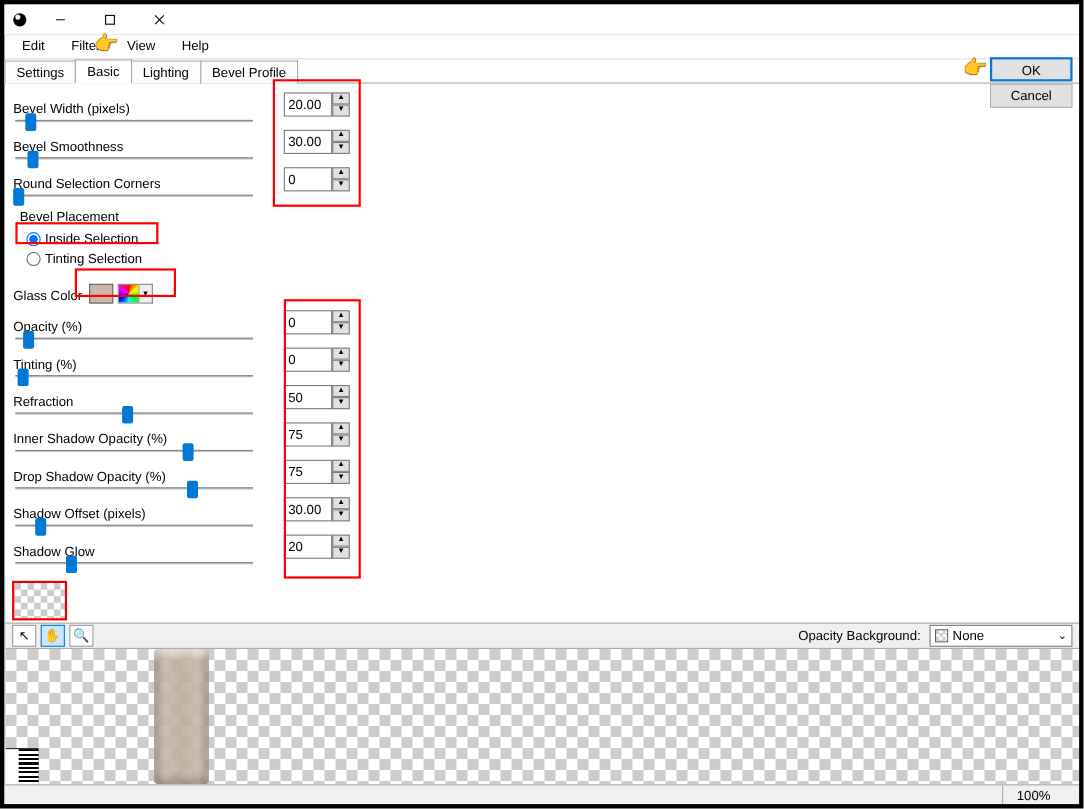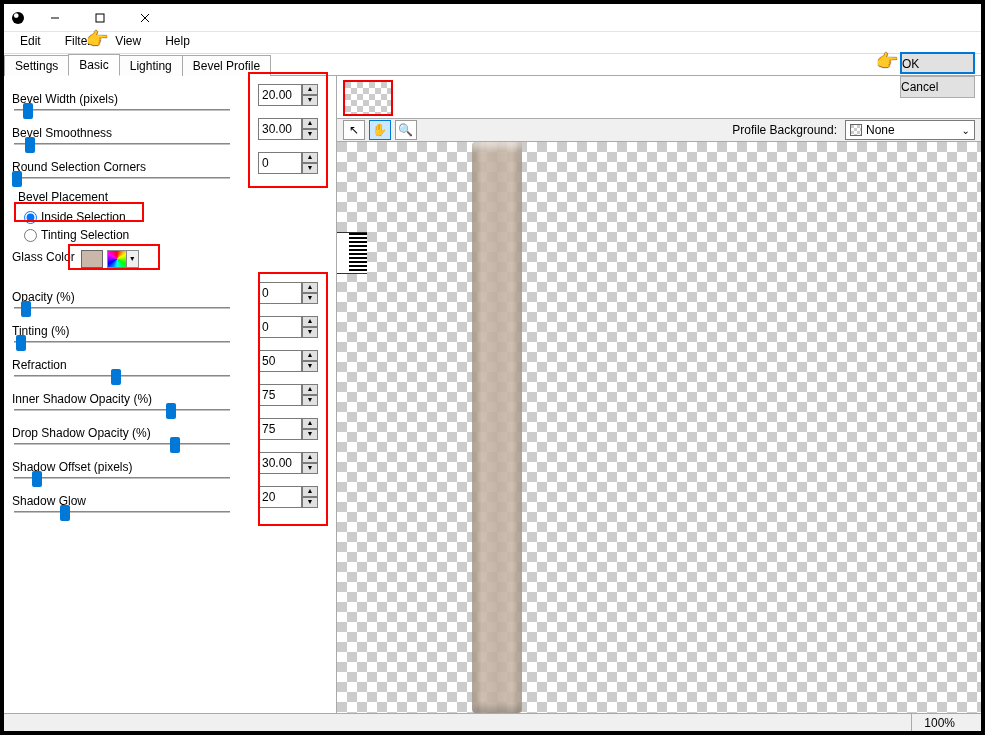--- a/index.html
+++ b/index.html
@@ -15,44 +15,44 @@
 
   
   .menubar { height: 22px; display:flex; gap: 4px; padding-left: 6px; border-bottom: 1px solid #ddd; position:relative; }
   .menubar .menu-item { padding: 2px 10px; cursor:pointer; }
 
   
   .tabs-row { display:flex; align-items:flex-end; height: 22px; border-bottom: 1px solid #aaa; position:relative; }
   .tab { padding: 3px 10px; border: 1px solid #aaa; border-bottom: none; background:#fdfdfd; margin-right:-1px; cursor:pointer; position:relative; top:1px; }
   .tab.active { background:#fff; border-bottom:1px solid #fff; z-index:2; }
   .ok-cancel { position:absolute; right:6px; top:-2px; display:flex; flex-direction:column; gap:2px; }
-  .ok-btn, .cancel-btn { width: 75px; height: 22px; background:#e1e1e1; border:1px solid #adadad; cursor:pointer; line-height:20px; }
+  .ok-btn, .cancel-btn { width: 75px; height: 22px; background:#e1e1e1; border:1px solid #adadad; cursor:pointer; text-align:center; line-height:20px; }
   .ok-btn { border:2px solid #0078d7; }
 
   
-  .main { display:flex; height: calc(100% - 28px - 22px - 22px - 18px); }
+  .main { display:flex; height: calc(100% - 28px - 22px - 22px - 18px); flex-direction: column; }
   .left { width: 332px; padding: 6px 8px; position:relative; }
   .right { flex:1; display:flex; flex-direction:column; border-left:1px solid #aaa; }
 
   
   .param { display:flex; align-items:center; height: 34px; position:relative; }
   .param-label { width: 200px; position:relative; }
   .slider-area { position:absolute; left:0; top:20px; width:220px; height:12px; }
   .slider-track { position:absolute; top:7px; left:2px; right:2px; height:2px; background:#c0c0c0; border-top:1px solid #888; }
   .slider-thumb { position:absolute; top:1px; width:10px; height:16px; background:#0078d7; border-radius:2px; cursor:pointer; }
   .spin { position:absolute; right:10px; top:2px; display:flex; }
   .spin input { width:44px; height:22px; border:1px solid #7a7a7a; padding:0 3px; font-size:12px; }
   .spin-btns { display:flex; flex-direction:column; width:16px; }
   .spin-btn { height:11px; border:1px solid #7a7a7a; background:#e1e1e1; font-size:7px; text-align:center; line-height:8px; cursor:pointer; }
 
   .section-label { margin-top: 6px; margin-bottom:2px; padding-left:6px; }
   .radio-row { display:flex; align-items:flex-end; padding-left:12px; height:18px; cursor:pointer; }
   .radio-row input { margin-right:4px; }
 
-  .color-row { display:flex; align-items:flex-start; height:26px; margin:8px 0 4px; }
+  .color-row { display:flex; align-items:flex-end; height:26px; margin:8px 0 4px; }
   .swatch { width:22px; height:18px; border:1px solid #666; background:#c9b8aa; margin-left:6px; cursor:pointer; }
   .palette-btn { width:20px; height:18px; border:1px solid #888; margin-left:4px; background: conic-gradient(red, yellow, lime, cyan, blue, magenta, red); cursor:pointer; }
   .dropdown-arrow { width:12px; height:18px; border:1px solid #888; border-left:none; background:#f0f0f0; cursor:pointer; font-size:8px; text-align:center; line-height:16px; }
 
   
   .redbox { position:absolute; border:2px solid #ff0000; pointer-events:none; }
 
   
   .hand-pointer { font-size:18px; color:#f2b705; text-shadow:0 0 1px #000; position:absolute; pointer-events:none; }
 
@@ -303,21 +303,21 @@
   </div>
 
   <div class="right">
     <div class="preview-thumbs">
       <div class="thumb"></div>
     </div>
     <div class="preview-tools">
       <div class="tool-btn">↖</div>
       <div class="tool-btn active">✋</div>
       <div class="tool-btn">🔍</div>
-      <span class="pbg-label">Profile Background:</span>
+      <span class="pbg-label">Opacity Background:</span>
       <div class="pbg-select">
         <span class="pbg-sw"></span>
         <span>None</span>
       </div>
     </div>
     <div class="preview-canvas">
       <div class="glass-bar"></div>
       <div class="watermark">claudia</div>
     </div>
   </div>

